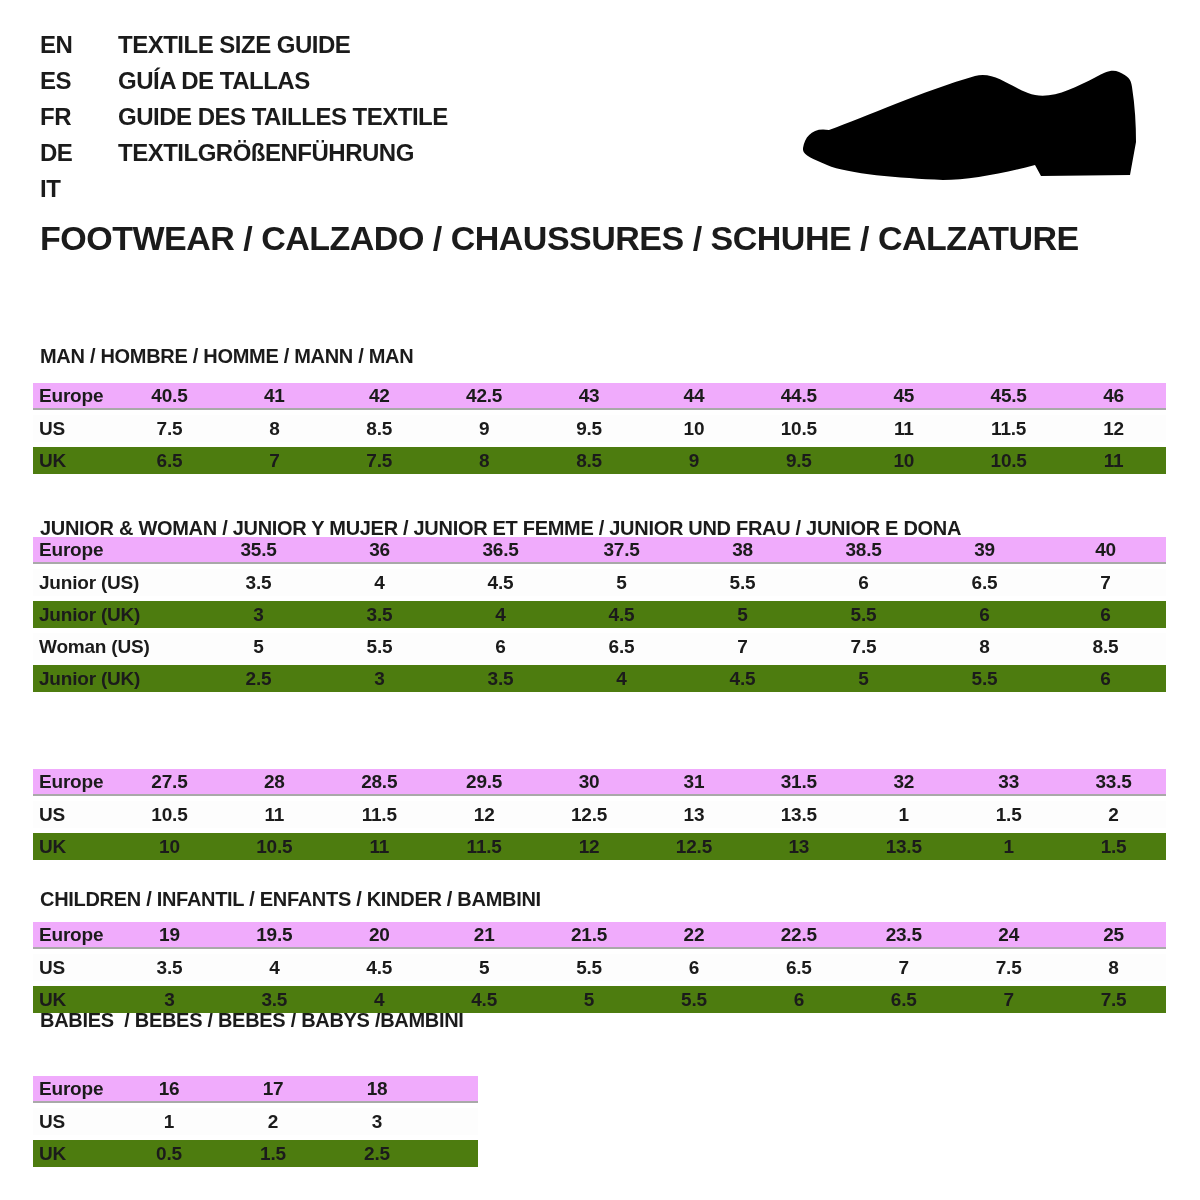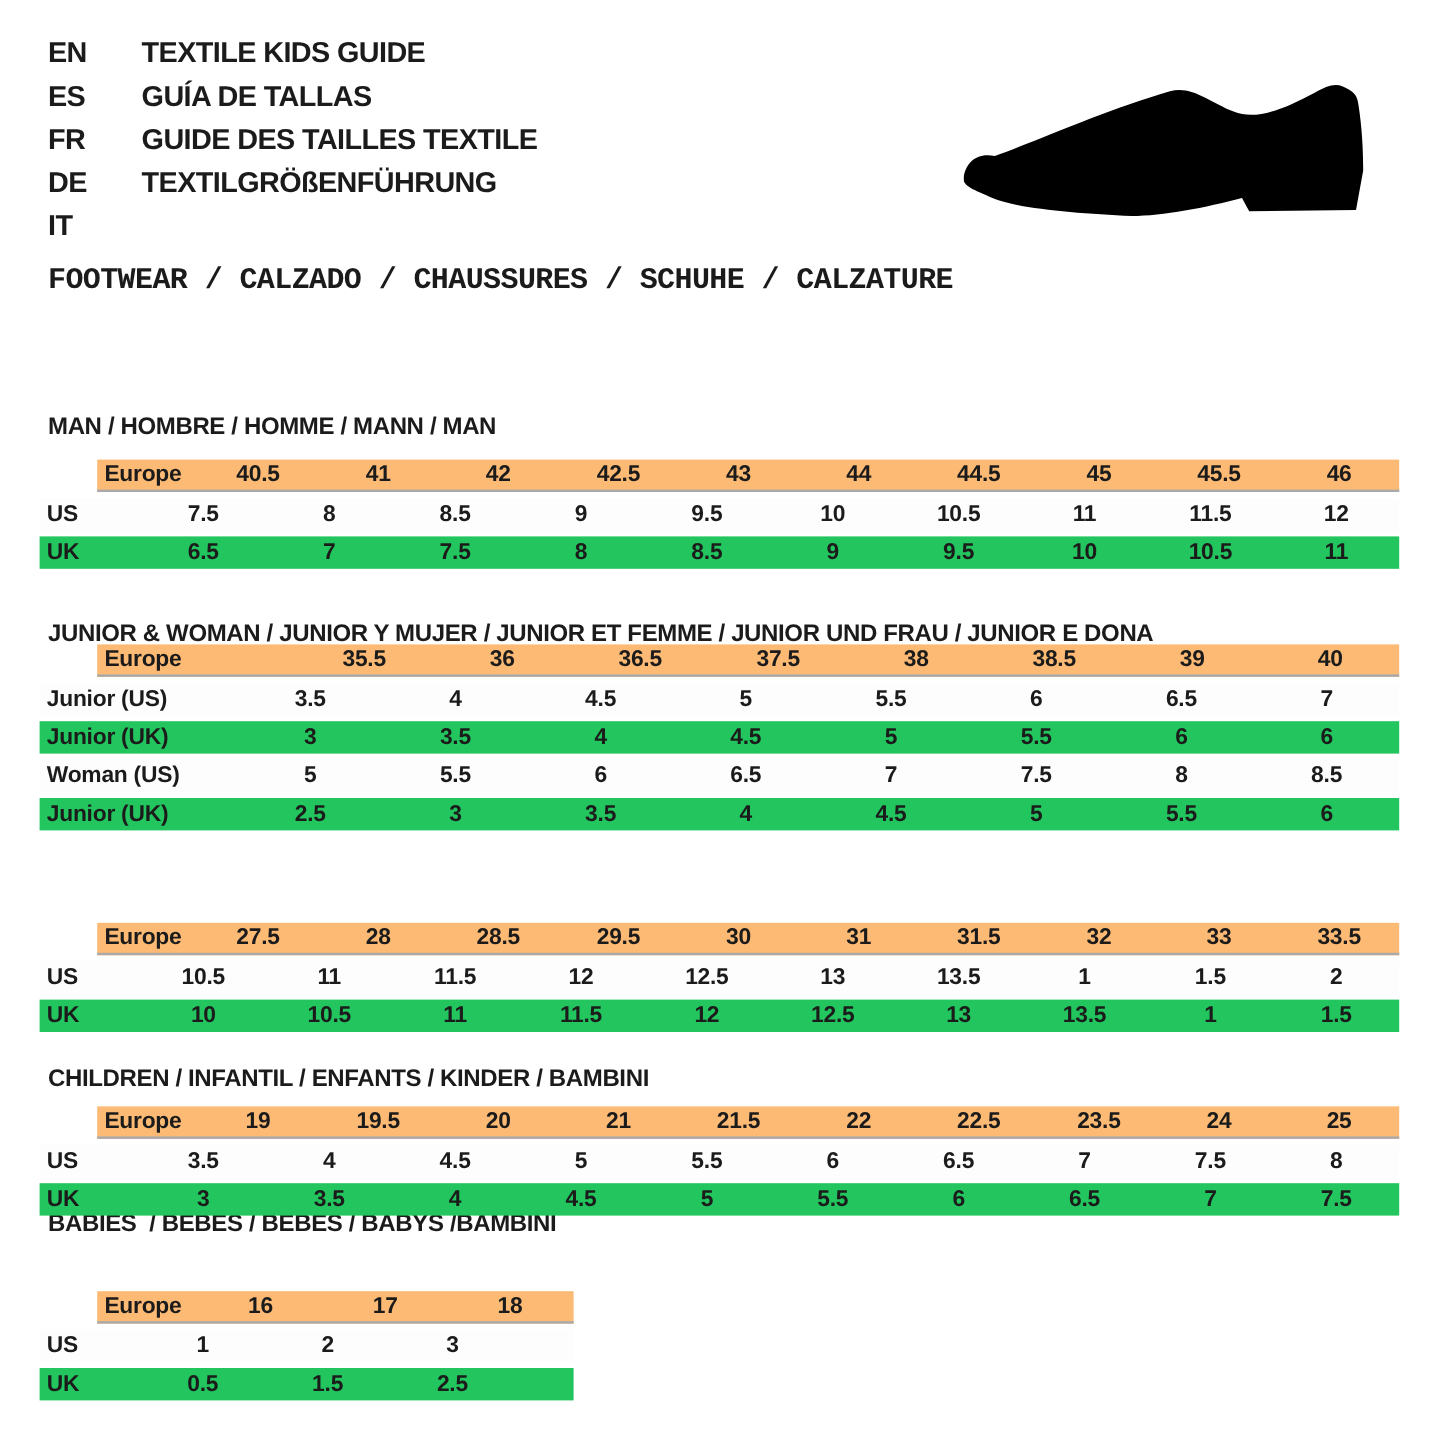--- a/index.html
+++ b/index.html
@@ -11,21 +11,21 @@
   }
   .page { position:relative; width:1200px; height:1174px; background:#fff; overflow:hidden; }
 
   
   .langs { position:absolute; left:40px; top:27px; }
   .lang-row { display:flex; height:36px; line-height:36px; font-size:24px; letter-spacing:-0.5px; }
   .lang-code { width:78px; flex:0 0 78px; }
   .lang-label { white-space:pre; }
 
   
-  .category { position:absolute; left:40px; top:219px; font-size:25px; letter-spacing:-0.5px; white-space:pre;font-family:Liberation Mono, monospace; }
+  .category { position:absolute; left:40px; top:219px; font-size:34px; letter-spacing:-0.5px; white-space:pre; }
 
   
   .shoe { position:absolute; left:803px; top:70px; }
 
   
   .section-title { position:absolute; left:40px; font-size:20px; line-height:24px; letter-spacing:-0.3px; white-space:pre; }
   .title-man      { top:344px; }
   .title-junior   { top:516px; }
   .title-kids     { top:722px; }
   .title-children { top:887px; }
@@ -38,36 +38,36 @@
   .table-kids     { top:769px;  width:1133px; }
   .table-children { top:922px;  width:1133px; }
   .table-babies   { top:1076px; width:445px;  }
 
   .trow { display:grid; height:27px; line-height:27px; margin-bottom:5px;
           font-size:19px; letter-spacing:-0.2px; box-sizing:border-box; }
   .table-man .trow, .table-kids .trow, .table-children .trow { grid-template-columns:84px repeat(10, 1fr); }
   .table-junior .trow { grid-template-columns:165px repeat(8, 1fr); }
   .table-babies .trow { grid-template-columns:84px repeat(3, 104px); }
 
-  .row-head  { background:#fdba74; border-bottom:2px solid #a9a9a9; line-height:25px;margin-left:48px; }
+  .row-head  { background:#f0abfc; border-bottom:2px solid #a9a9a9; line-height:25px; }
   .row-white { background:#fdfdfd; }
-  .row-gray  { background:#22c55e; }
+  .row-gray  { background:#4d7c0f; }
 
   .tlabel { text-align:left; padding-left:6px; overflow:hidden; }
   .tcell  { text-align:center; }
 </style>
 </head>
 <body>
 
 <div class="page">
 
   <div class="langs">
     <div class="lang-row">
       <span class="lang-code">EN</span>
-      <span class="lang-label">TEXTILE KIDS GUIDE</span>
+      <span class="lang-label">TEXTILE SIZE GUIDE</span>
     </div>
     <div class="lang-row">
       <span class="lang-code">ES</span>
       <span class="lang-label">GUÍA DE TALLAS</span>
     </div>
     <div class="lang-row">
       <span class="lang-code">FR</span>
       <span class="lang-label">GUIDE DES TAILLES TEXTILE</span>
     </div>
     <div class="lang-row">

